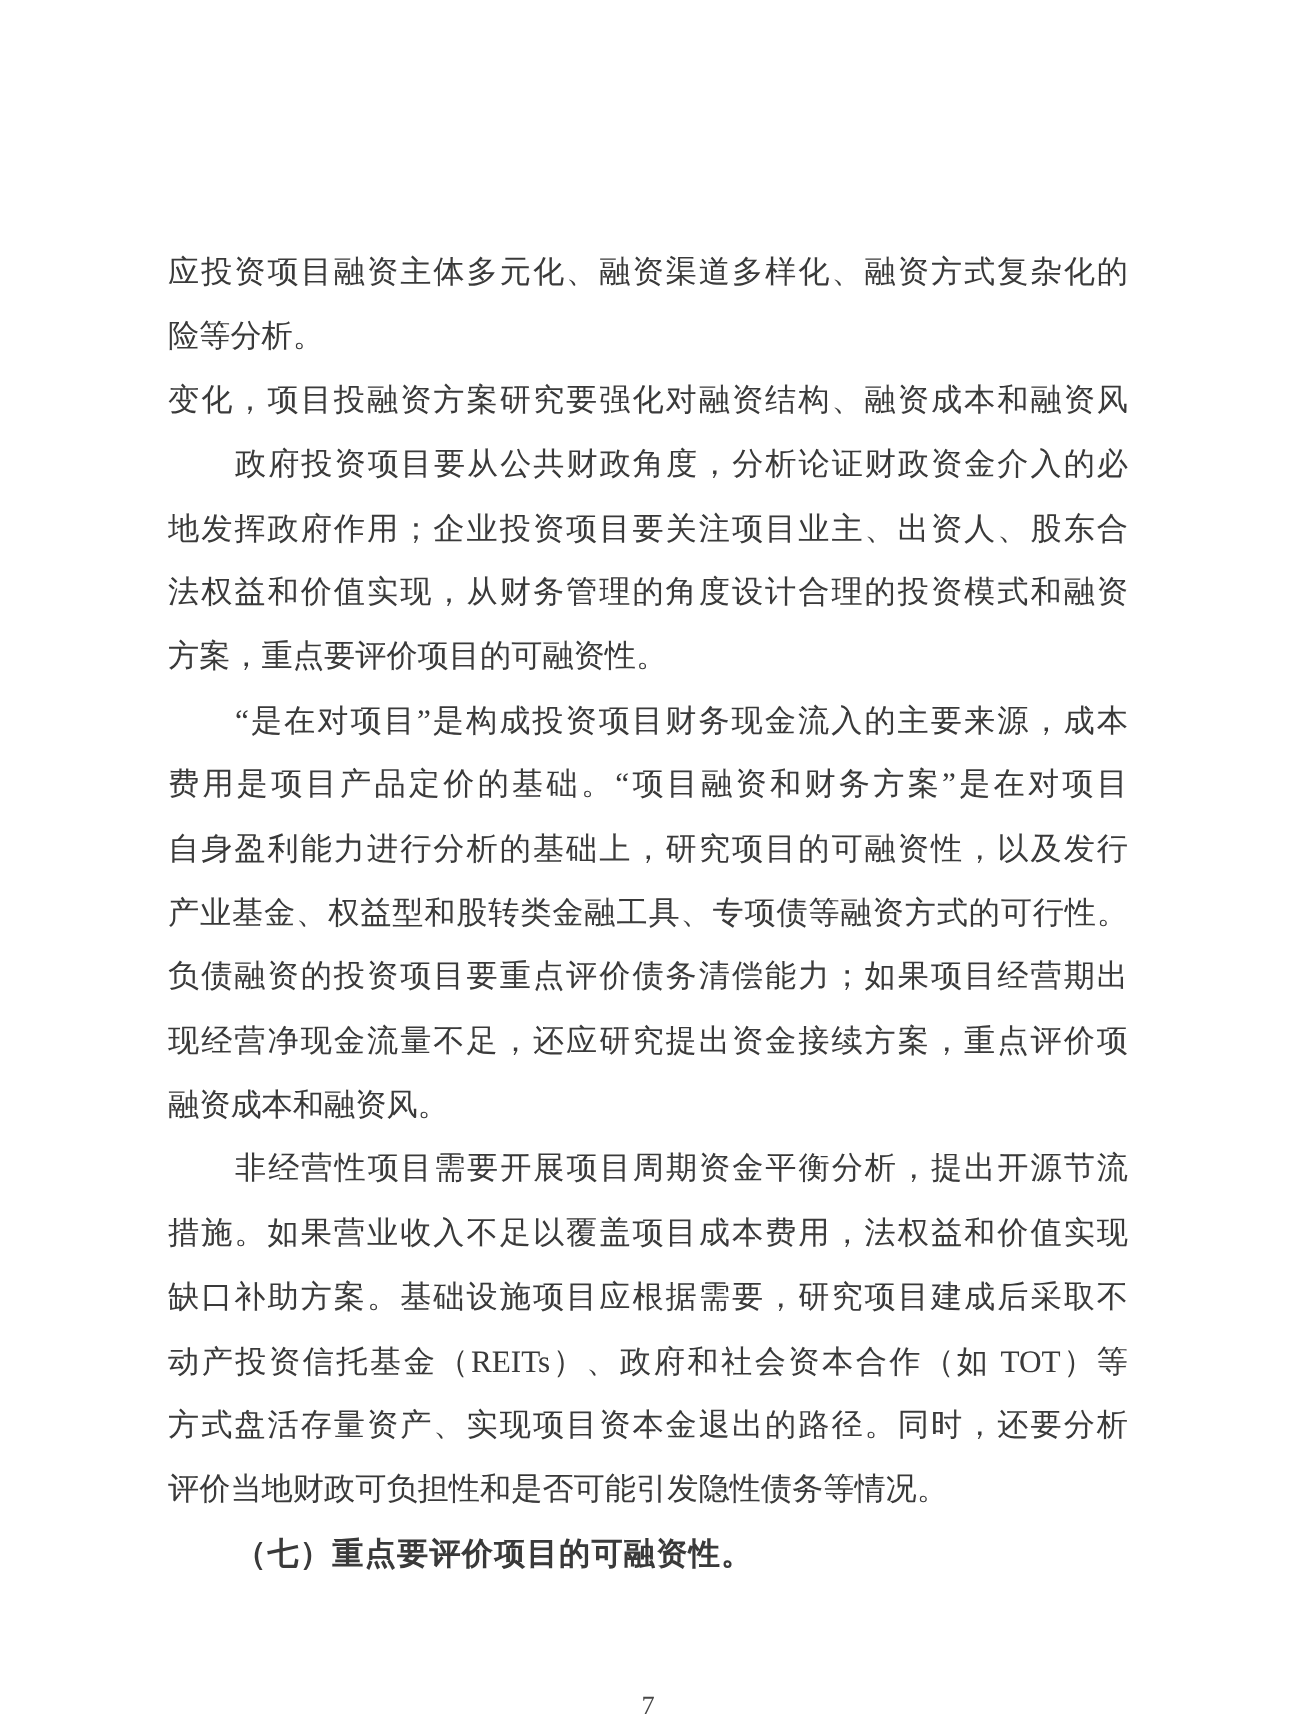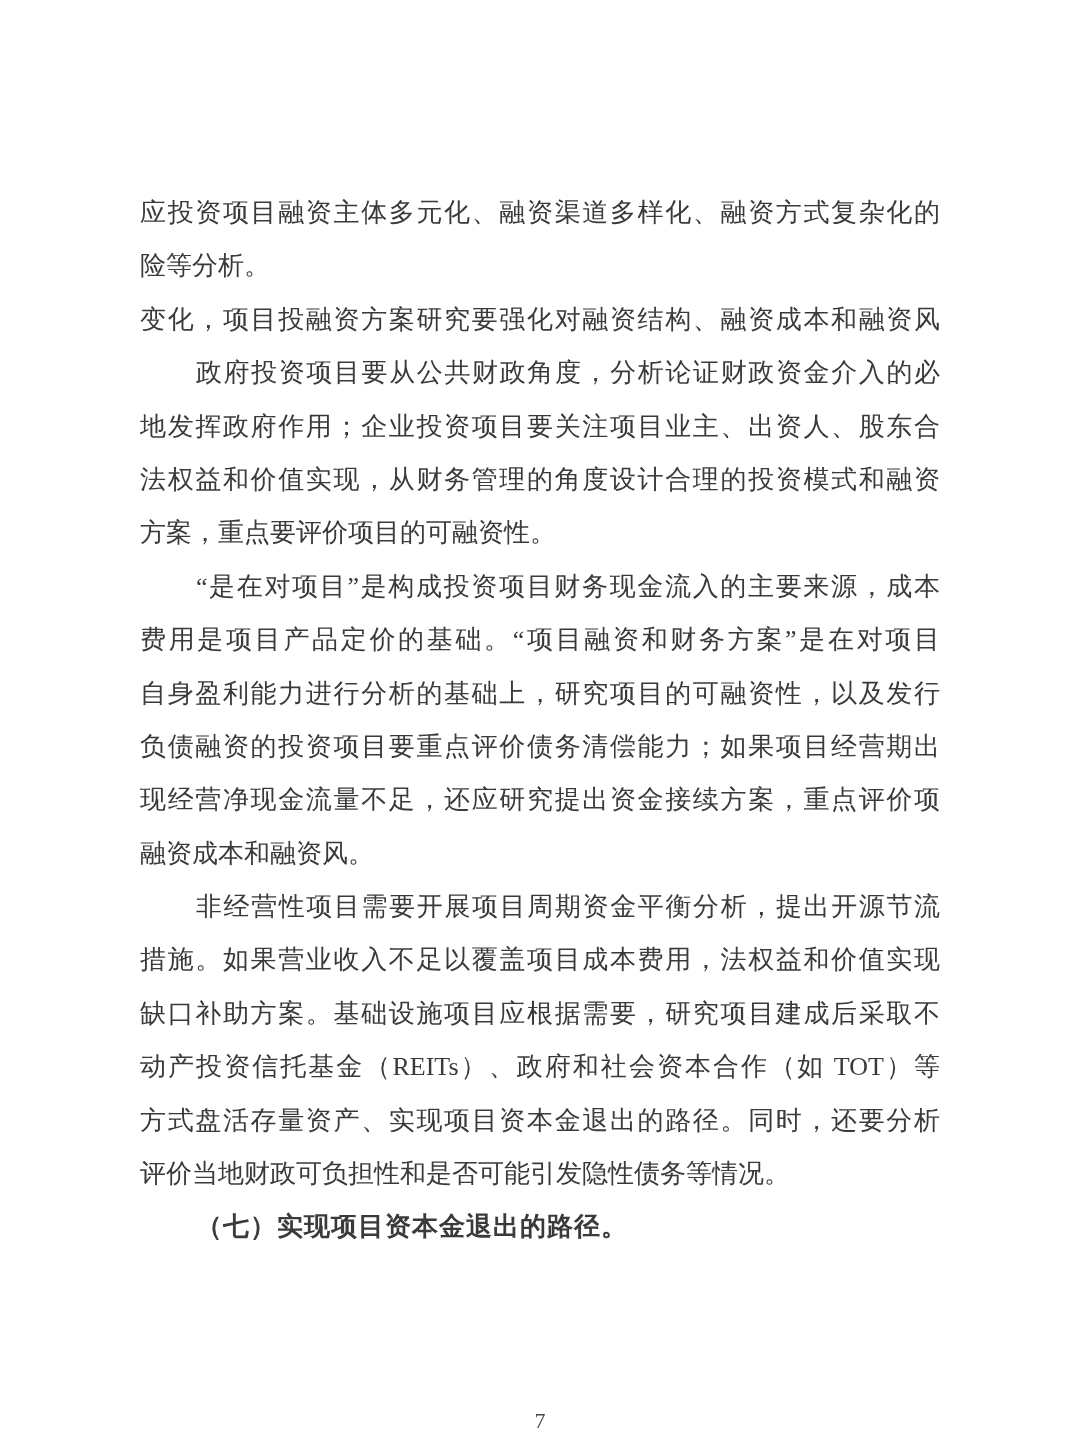--- a/index.html
+++ b/index.html
@@ -11,21 +11,21 @@
     position: relative;
     width: 1080px;
     height: 1444px;
     background: #ffffff;
     overflow: hidden;
     font-family: "Liberation Serif", "DejaVu Serif", serif;
   }
   .doc-body {
     position: absolute;
     left: 140px;
-    top: 186px;
+    top: 200px;
     width: 800px;
     color: #3a3a3a;
     font-size: 26px;
     line-height: 53.4px;
   }
   .line {
     text-align: justify;
     text-align-last: justify;
     height: 53.4px;
     overflow: hidden;
@@ -58,25 +58,26 @@
       <div class="line">应投资项目融资主体多元化、融资渠道多样化、融资方式复杂化的</div>
       <div class="line para-end">险等分析。</div>
       <div class="line">变化，项目投融资方案研究要强化对融资结构、融资成本和融资风</div>
       <div class="line indent">政府投资项目要从公共财政角度，分析论证财政资金介入的必</div>
       <div class="line">地发挥政府作用；企业投资项目要关注项目业主、出资人、股东合</div>
       <div class="line">法权益和价值实现，从财务管理的角度设计合理的投资模式和融资</div>
       <div class="line para-end">方案，重点要评价项目的可融资性。</div>
       <div class="line indent">“是在对项目”是构成投资项目财务现金流入的主要来源，成本</div>
       <div class="line">费用是项目产品定价的基础。“项目融资和财务方案”是在对项目</div>
       <div class="line">自身盈利能力进行分析的基础上，研究项目的可融资性，以及发行</div>
+      <div class="line">产业基金、权益型和股转类金融工具、专项债等融资方式的可行性。</div>
       <div class="line">负债融资的投资项目要重点评价债务清偿能力；如果项目经营期出</div>
       <div class="line">现经营净现金流量不足，还应研究提出资金接续方案，重点评价项</div>
       <div class="line para-end">融资成本和融资风。</div>
       <div class="line indent">非经营性项目需要开展项目周期资金平衡分析，提出开源节流</div>
       <div class="line">措施。如果营业收入不足以覆盖项目成本费用，法权益和价值实现</div>
       <div class="line">缺口补助方案。基础设施项目应根据需要，研究项目建成后采取不</div>
       <div class="line">动产投资信托基金（REITs）、政府和社会资本合作（如 TOT）等</div>
       <div class="line">方式盘活存量资产、实现项目资本金退出的路径。同时，还要分析</div>
       <div class="line para-end">评价当地财政可负担性和是否可能引发隐性债务等情况。</div>
-      <div class="line indent para-end bold">（七）实现项目资本金退出的路径。</div>
+      <div class="line indent para-end bold">（七）重点要评价项目的可融资性。</div>
     </div>
   <div class="page-number">7</div>
 </div>
 
 </body></html>

